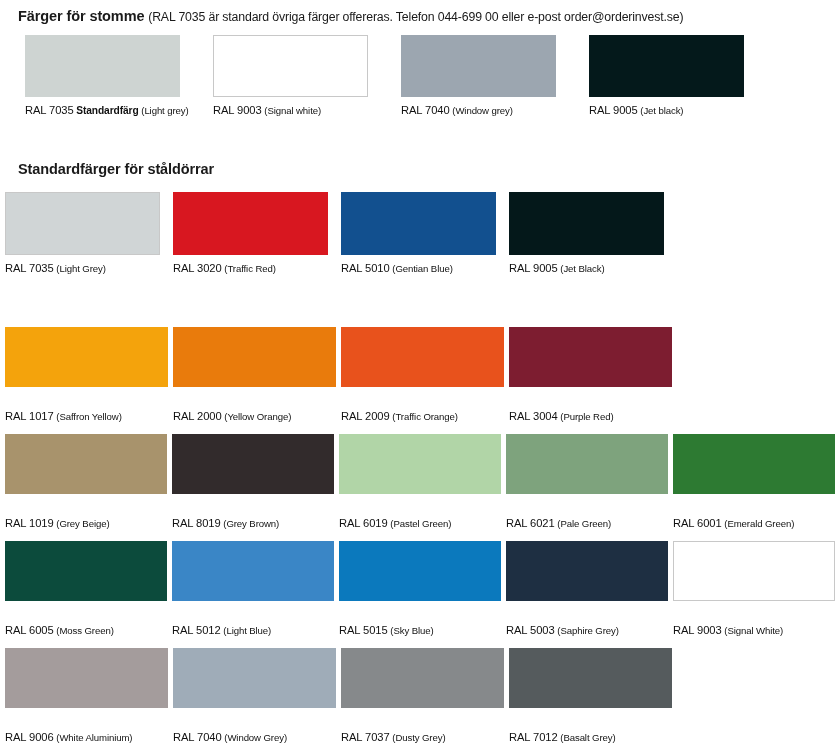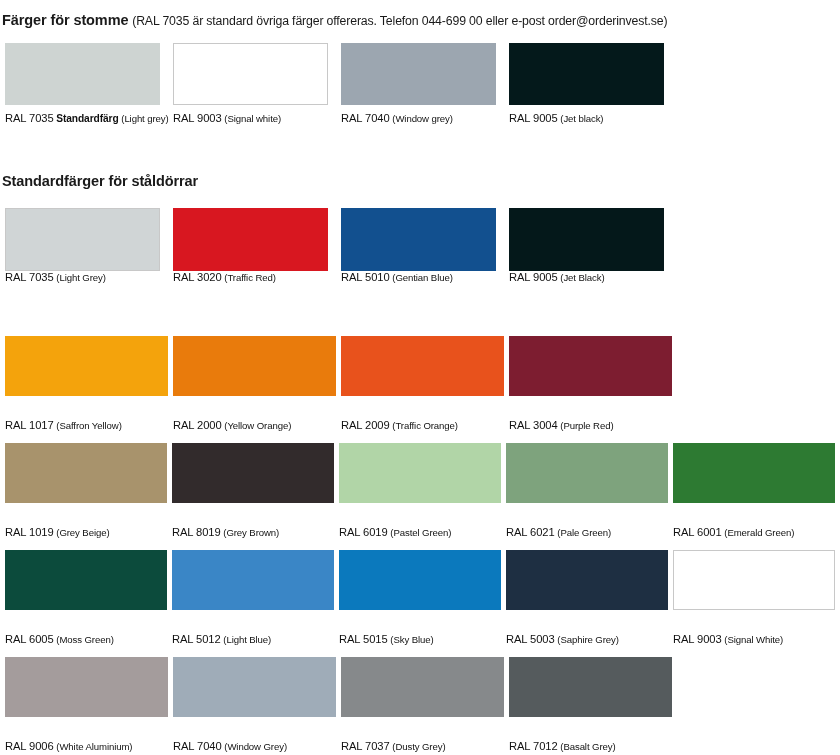--- a/index.html
+++ b/index.html
@@ -18,22 +18,22 @@
   .page {
     width: 840px;
     height: 755px;
     position: relative;
     box-sizing: border-box;
   }
 
   
   .section-head {
     font-size: 13.5px;
-    line-height: 24px;
-    padding-left: 2px;
+    line-height: 16px;
+    padding-left: 18px;
     white-space: nowrap;
   }
   .section-head .bold {
     font-weight: bold;
     font-size: 14.5px;
     letter-spacing: -0.1px;
   }
   .section-head .note {
     font-weight: normal;
     font-size: 12.3px;
@@ -69,28 +69,28 @@
   }
   .caption .std {
     font-weight: bold;
     font-size: 10.2px;
   }
   .caption .name {
     font-size: 9.6px;
   }
 
   
-  .row-top .cell { width: 155px; margin-right: 13px; }
+  .row-top .cell { width: 155px; margin-right: 13px; margin-left: 20px; }
   .row-top .swatch { height: 62px; }
   .row-top .caption { margin-top: 7px; }
 
   
   .row-std .cell { width: 155px; margin-right: 13px; }
   .row-std .swatch { height: 63px; }
-  .row-std .caption { }
+  .row-std .caption { margin-top: 7px; }
 
   
   .row-grid { margin-bottom: 11px; }
   .row-grid .cell { width: 163px; margin-right: 5px; }
   .row-grid .swatch { height: 60px; }
   .row-grid .caption { margin-top: 23px; }
 
   
   .footer {
     position: absolute;

